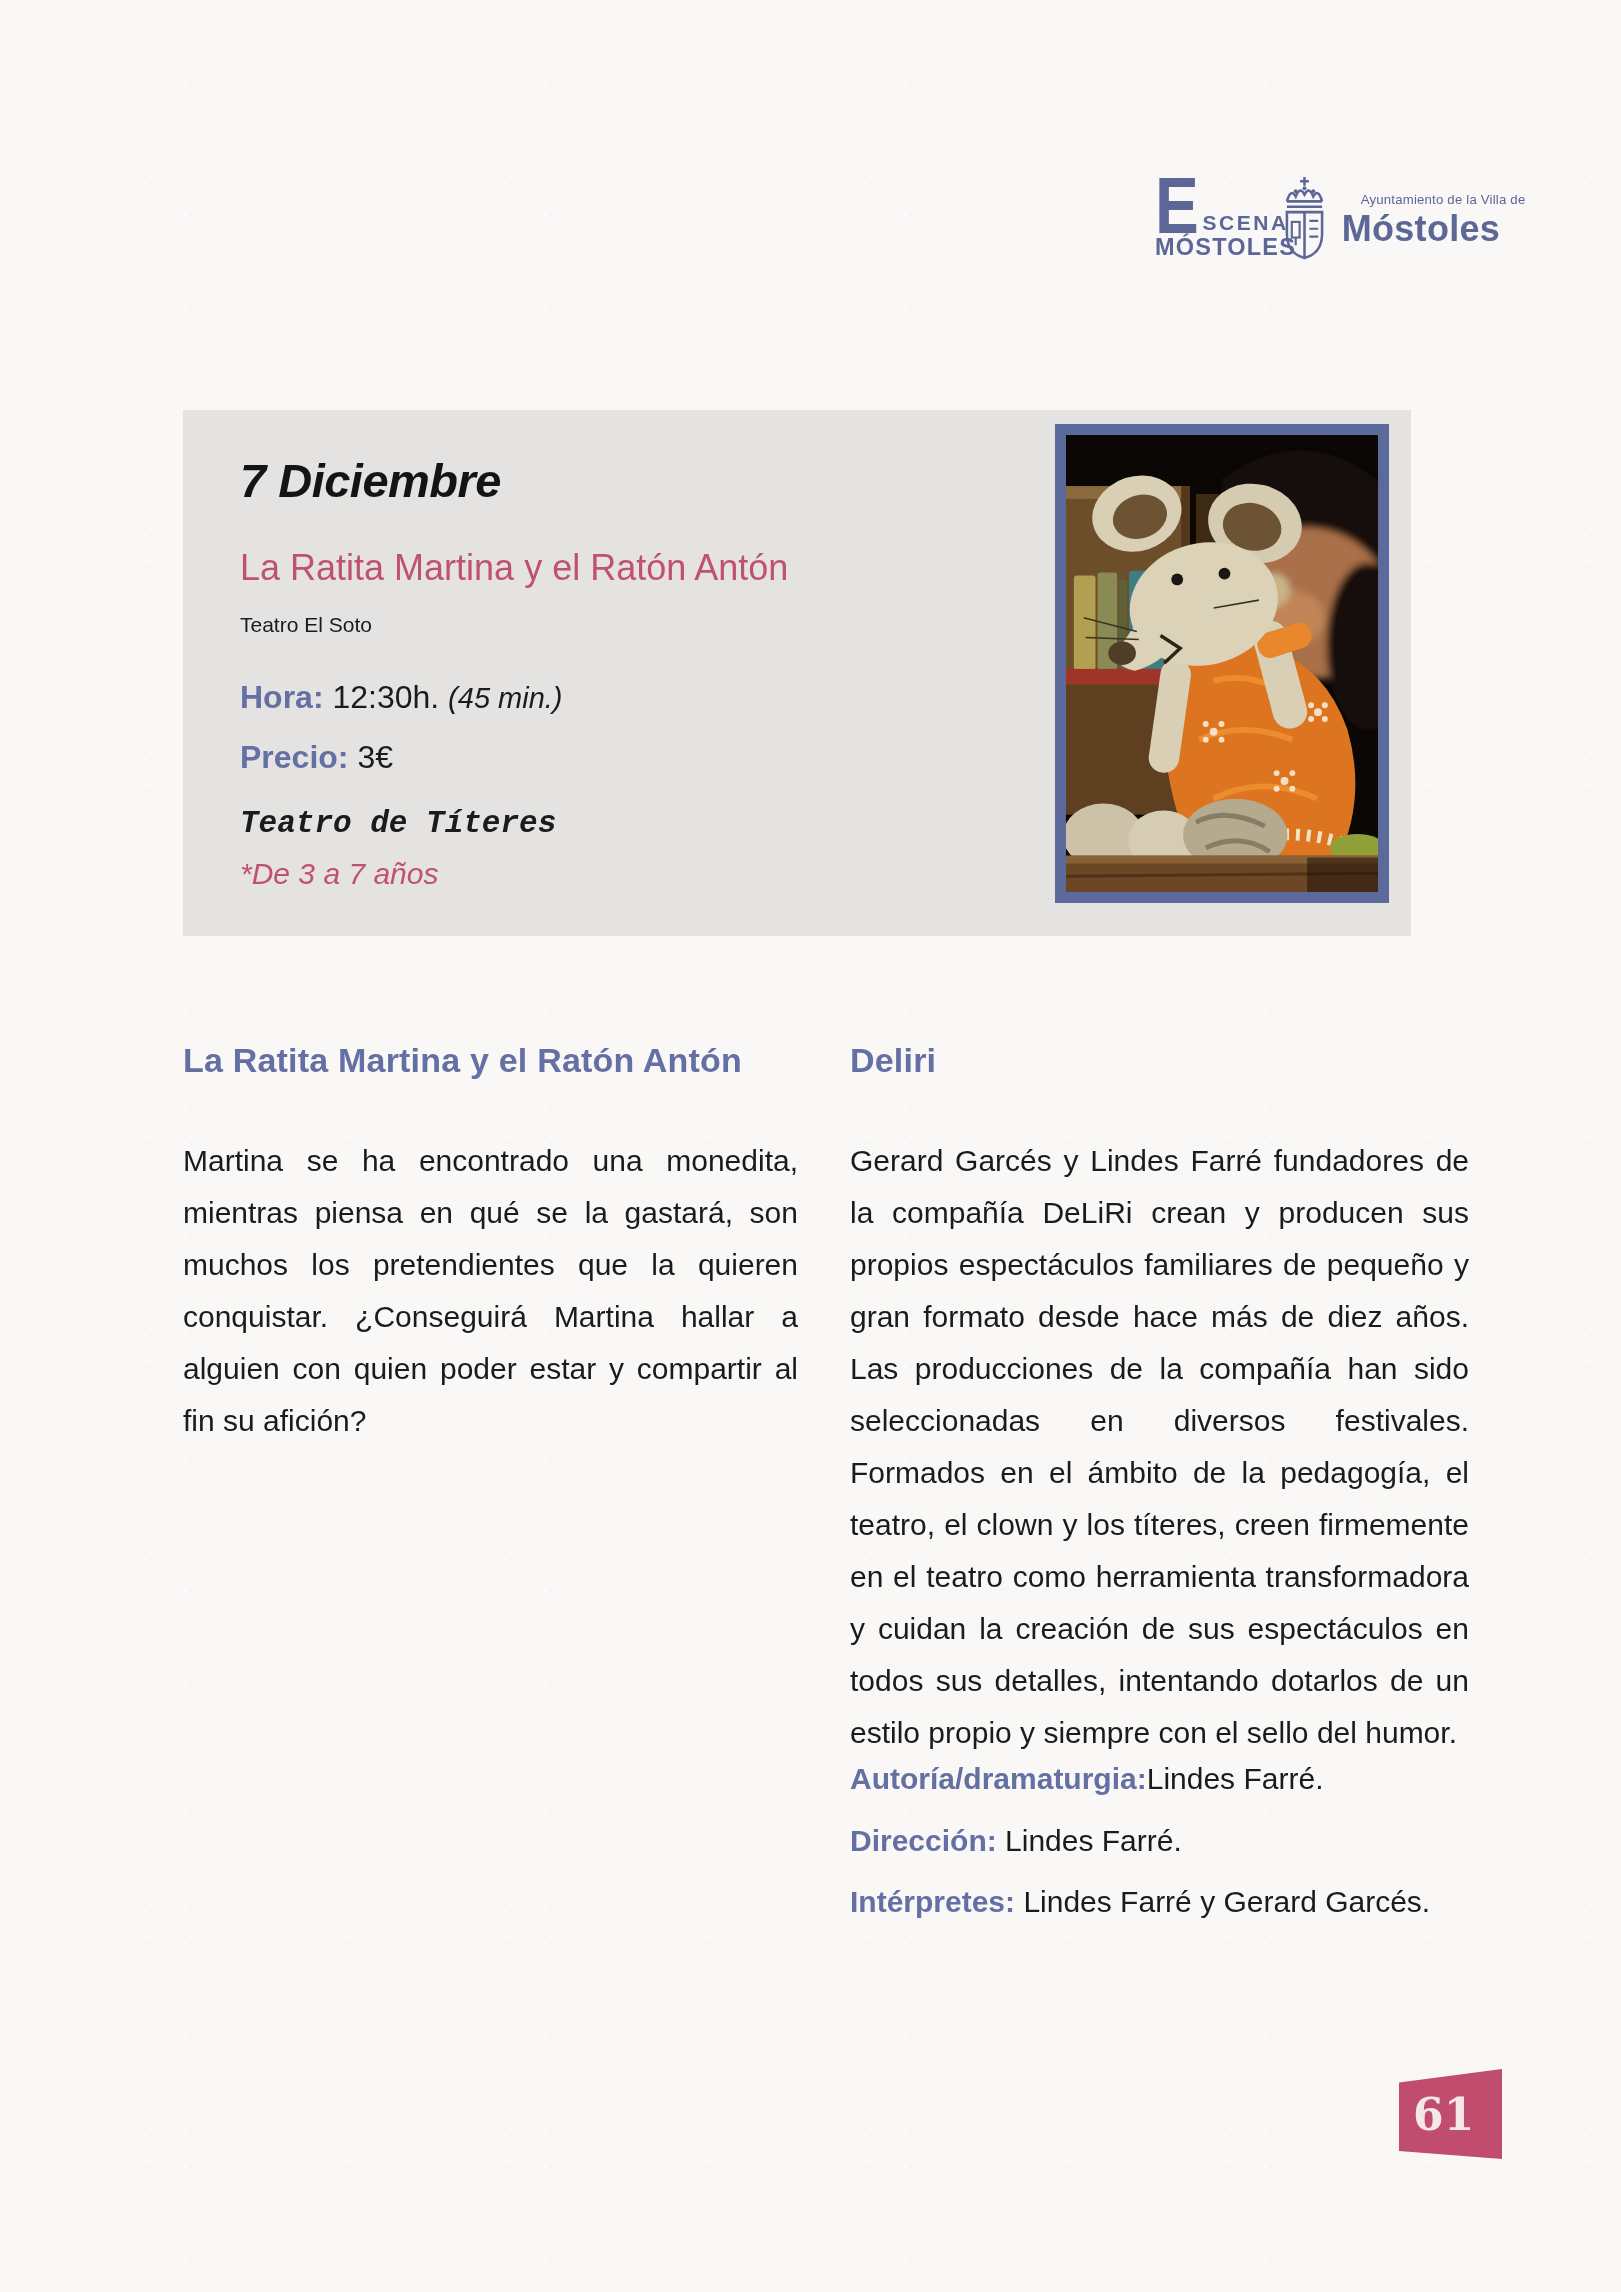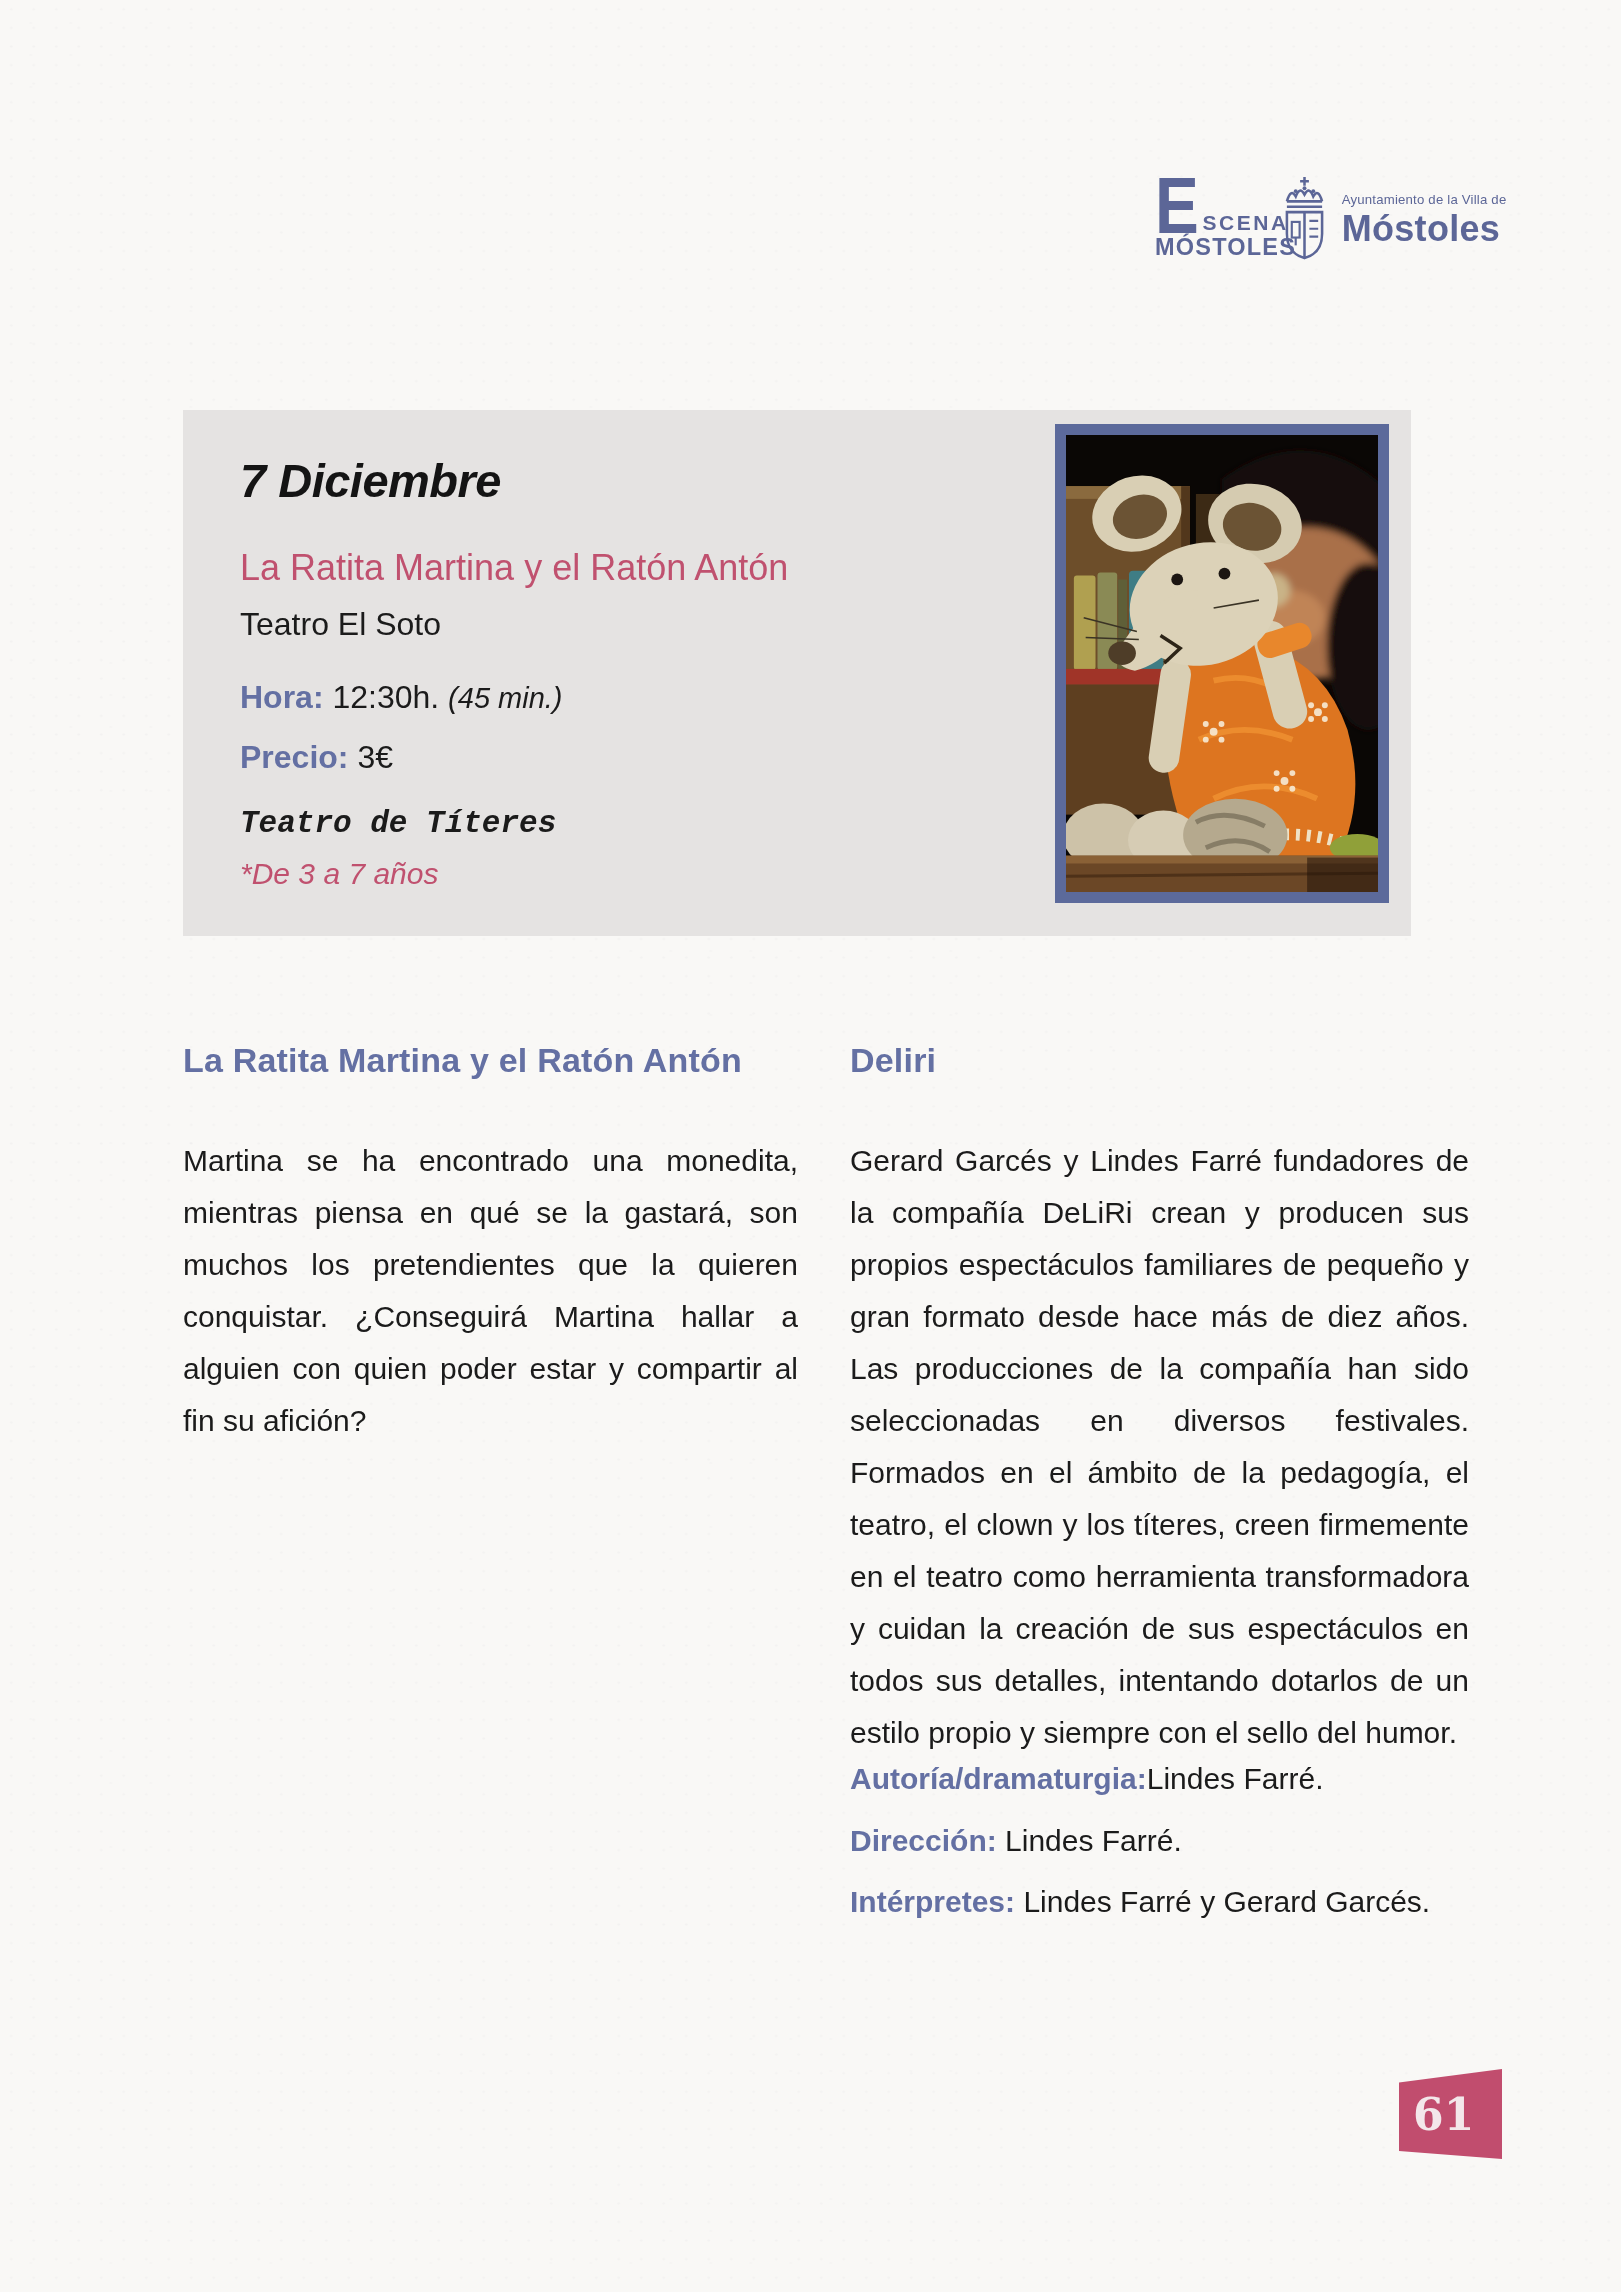--- a/index.html
+++ b/index.html
@@ -21,29 +21,29 @@
 
   
   .escena-logo { position:absolute; left:1155px; top:177px; color:#5c6697; }
   .escena-row { display:flex; align-items:flex-end; gap:4.9px; }
   .escena-e { font-size:80px; font-weight:800; line-height:57px; letter-spacing:-2.9px; transform:scaleX(.82); transform-origin:left bottom; }
   .escena-scena { font-size:21px; font-weight:800; letter-spacing:2.5px; line-height:22.5px; margin-left:-7.8px; }
   .escena-mostoles { font-size:23.5px; font-weight:800; letter-spacing:1.2px; line-height:25.5px; margin-top:1px; }
 
   .ayto-logo { position:absolute; left:1282px; top:175px; display:flex; gap:14.7px; color:#5c6697; }
   .ayto-text { padding-top:17.6px; }
-  .ayto-small { font-size:13.2px; letter-spacing:0.2px; line-height:14.7px; }
+  .ayto-small { font-size:13.2px; letter-spacing:0.2px; line-height:14.7px;margin-left:19px; }
   .ayto-city { font-size:36px; font-weight:700; letter-spacing:0.3px; line-height:39px; margin-top:2px; }
 
   
   .event-card { position:absolute; left:183px; top:410px; width:1228px; height:526px; background:#e5e3e2; }
   .card-line { position:absolute; left:57px; white-space:nowrap; }
   .ev-date   { top:43px;  font-size:47px; font-weight:700; font-style:italic; color:#141414; letter-spacing:-0.5px; }
   .ev-title  { top:137px; font-size:36px; color:#c0516f; font-weight:500; }
-  .ev-venue  { top:196px; font-size:32px; }
+  .ev-venue  { top:203px; font-size:21px; }
   .ev-hora   { top:269px; font-size:32px; }
   .ev-precio { top:329px; font-size:32px; }
   .ev-genre  { top:396px; font-size:31px; font-weight:700; font-style:italic;font-family:Liberation Mono, monospace; }
   .ev-age    { top:447px; font-size:30px; font-style:italic; color:#c0516f; }
   .meta-label { color:#6470a3; font-weight:700; }
   .meta-duration { font-style:italic; font-size:29px; }
 
   .photo-frame { position:absolute; left:872px; top:13.7px; width:334px; height:479px;
                  border:11.8px solid #5c6a9b; background:#0a0705; }
   .photo-frame svg { display:block; width:100%; height:100%; }

